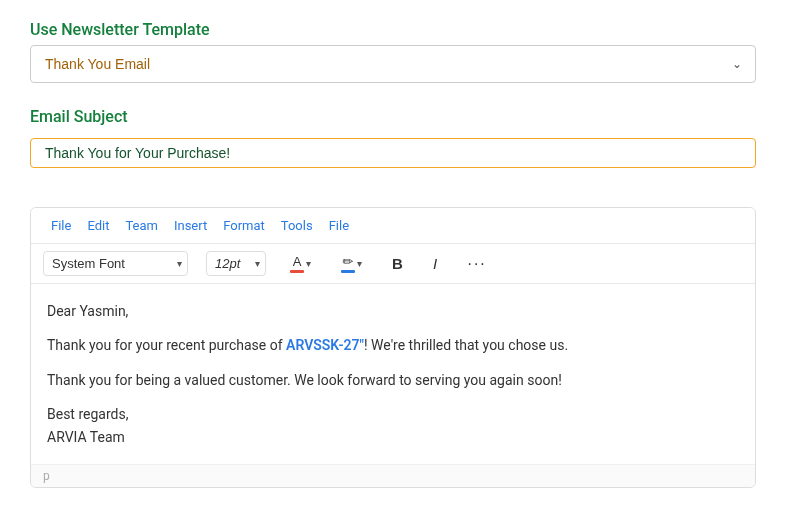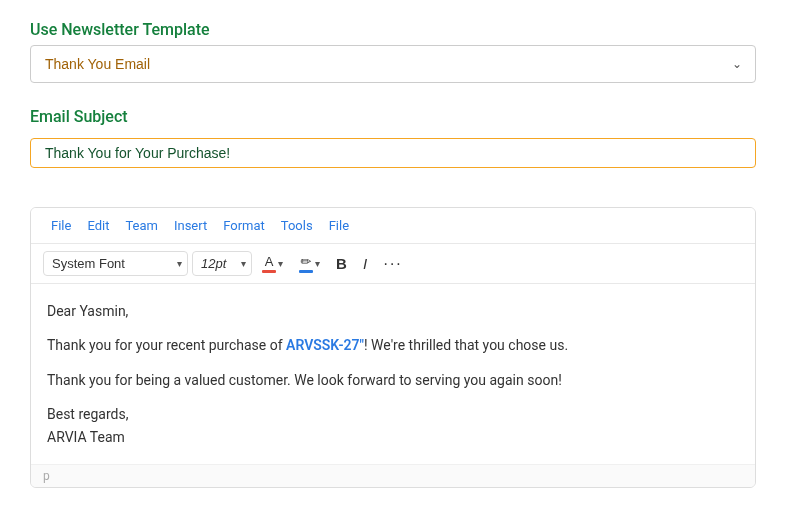--- a/index.html
+++ b/index.html
@@ -84,21 +84,21 @@
       padding: 4px 8px;
       font-size: 13px;
       color: #2a7ae2;
       cursor: pointer;
       border-radius: 3px;
     }
 
     .editor-toolbar {
       display: flex;
       align-items: center;
-      gap: 4px;
+      gap: 18px;
       padding: 6px 12px;
       border-bottom: 1px solid #e8e8e8;
       background: #fff;
     }
 
     .font-select-wrapper {
       position: relative;
       display: inline-flex;
       align-items: center;
     }

